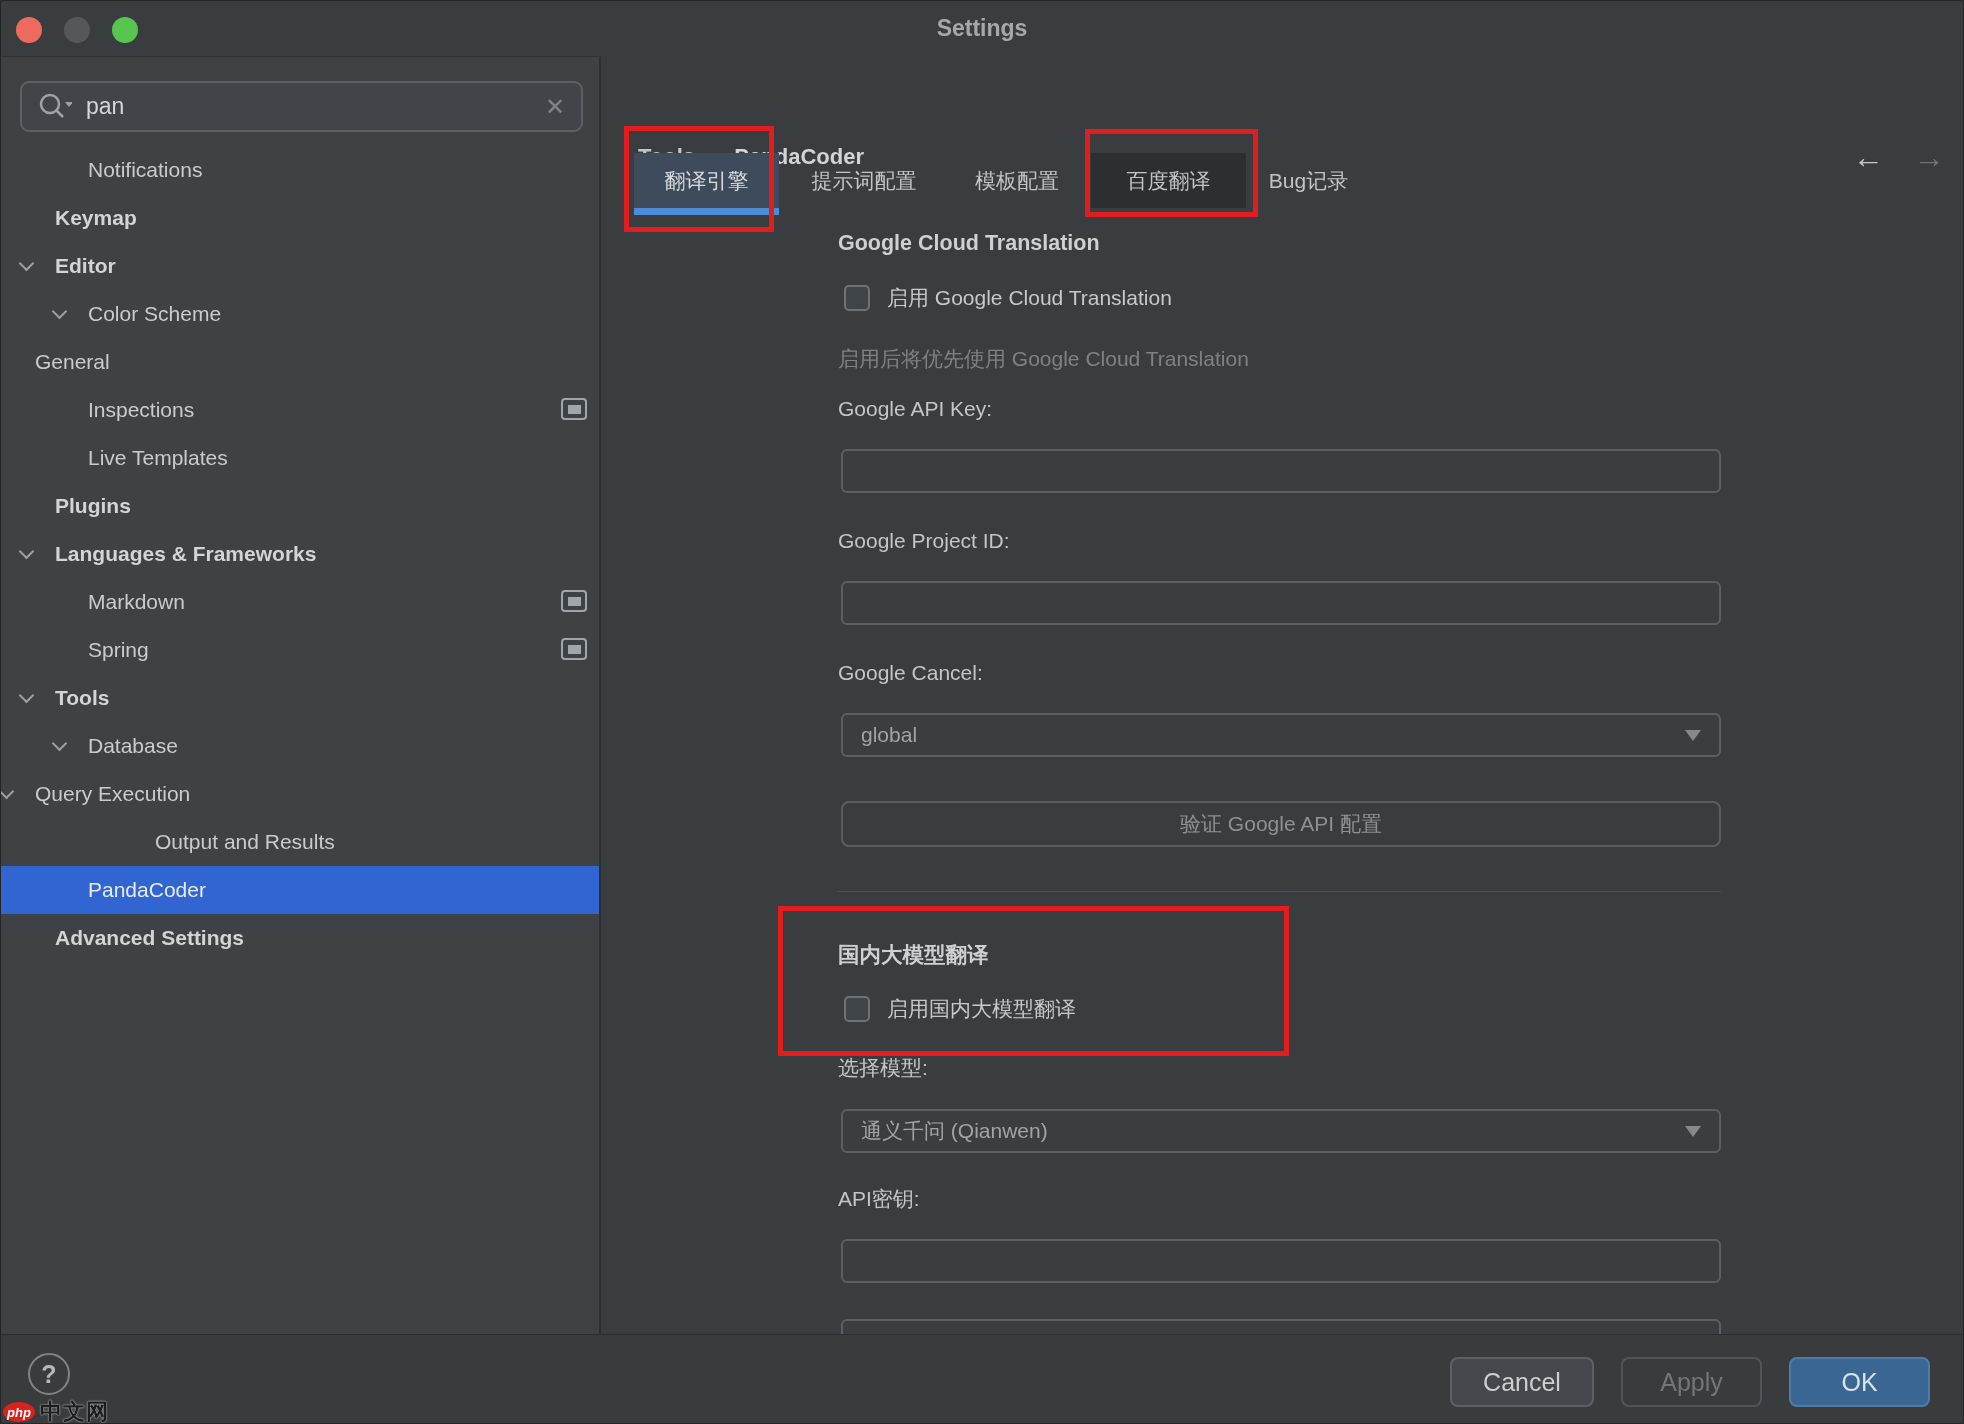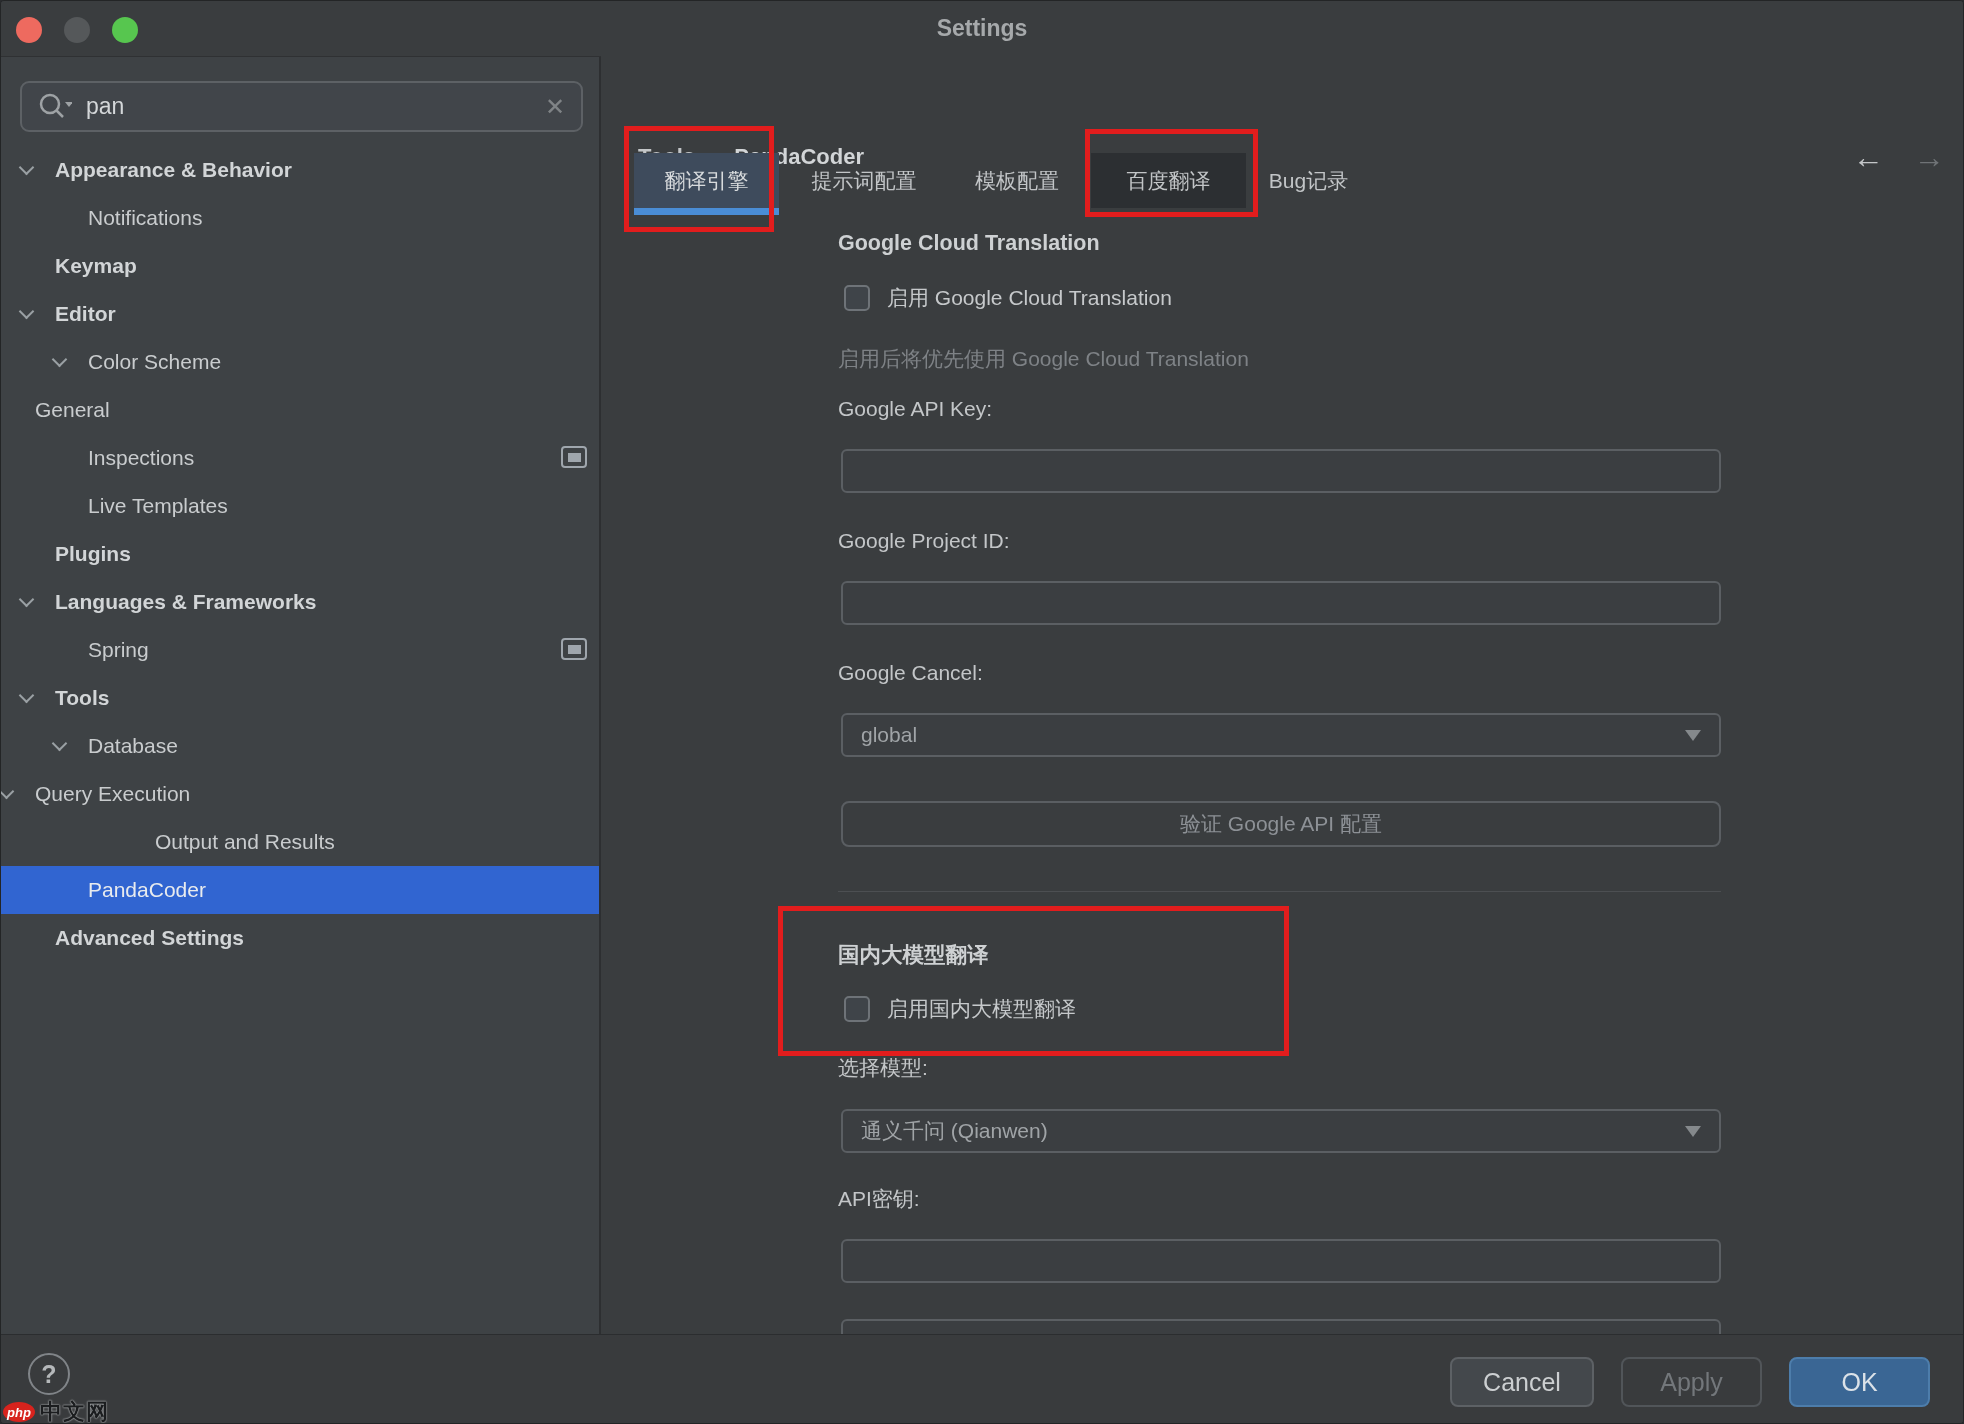--- a/index.html
+++ b/index.html
@@ -105,26 +105,20 @@
           <circle cx="12" cy="12" r="9" fill="none" stroke="#9ea2a5" stroke-width="2.5"></circle>
           <line x1="18.5" y1="18.5" x2="25" y2="25" stroke="#9ea2a5" stroke-width="2.5"></line>
           <path d="M27 10 l8 0 l-4 5 z" fill="#9ea2a5"></path>
         </svg>
       </span>
       <input class="search-text" value="pan" style="">
       <span class="clear-x">✕</span>
     </div>
 
     <div class="tree">
-      <div class="tree-row lvl0 bold">
-        <span class="chev-slot">
-            <span class="chev"></span>
-          </span>
-        <span class="lbl">Appearance &amp; Behavior</span>
-      </div>
       <div class="tree-row lvl1">
         <span class="chev-slot">
             <span class="chev hidden"></span>
           </span>
         <span class="lbl">Notifications</span>
       </div>
       <div class="tree-row lvl0 bold">
         <span class="chev-slot">
             <span class="chev hidden"></span>
           </span>
@@ -165,20 +159,27 @@
         <span class="chev-slot">
             <span class="chev hidden"></span>
           </span>
         <span class="lbl">Plugins</span>
       </div>
       <div class="tree-row lvl0 bold">
         <span class="chev-slot">
             <span class="chev"></span>
           </span>
         <span class="lbl">Languages &amp; Frameworks</span>
+      </div>
+      <div class="tree-row lvl1">
+        <span class="chev-slot">
+            <span class="chev hidden"></span>
+          </span>
+        <span class="lbl">Markdown</span>
+        <span class="row-icon"></span>
       </div>
       <div class="tree-row lvl1">
         <span class="chev-slot">
             <span class="chev hidden"></span>
           </span>
         <span class="lbl">Spring</span>
         <span class="row-icon"></span>
       </div>
       <div class="tree-row lvl0 bold">
         <span class="chev-slot">

